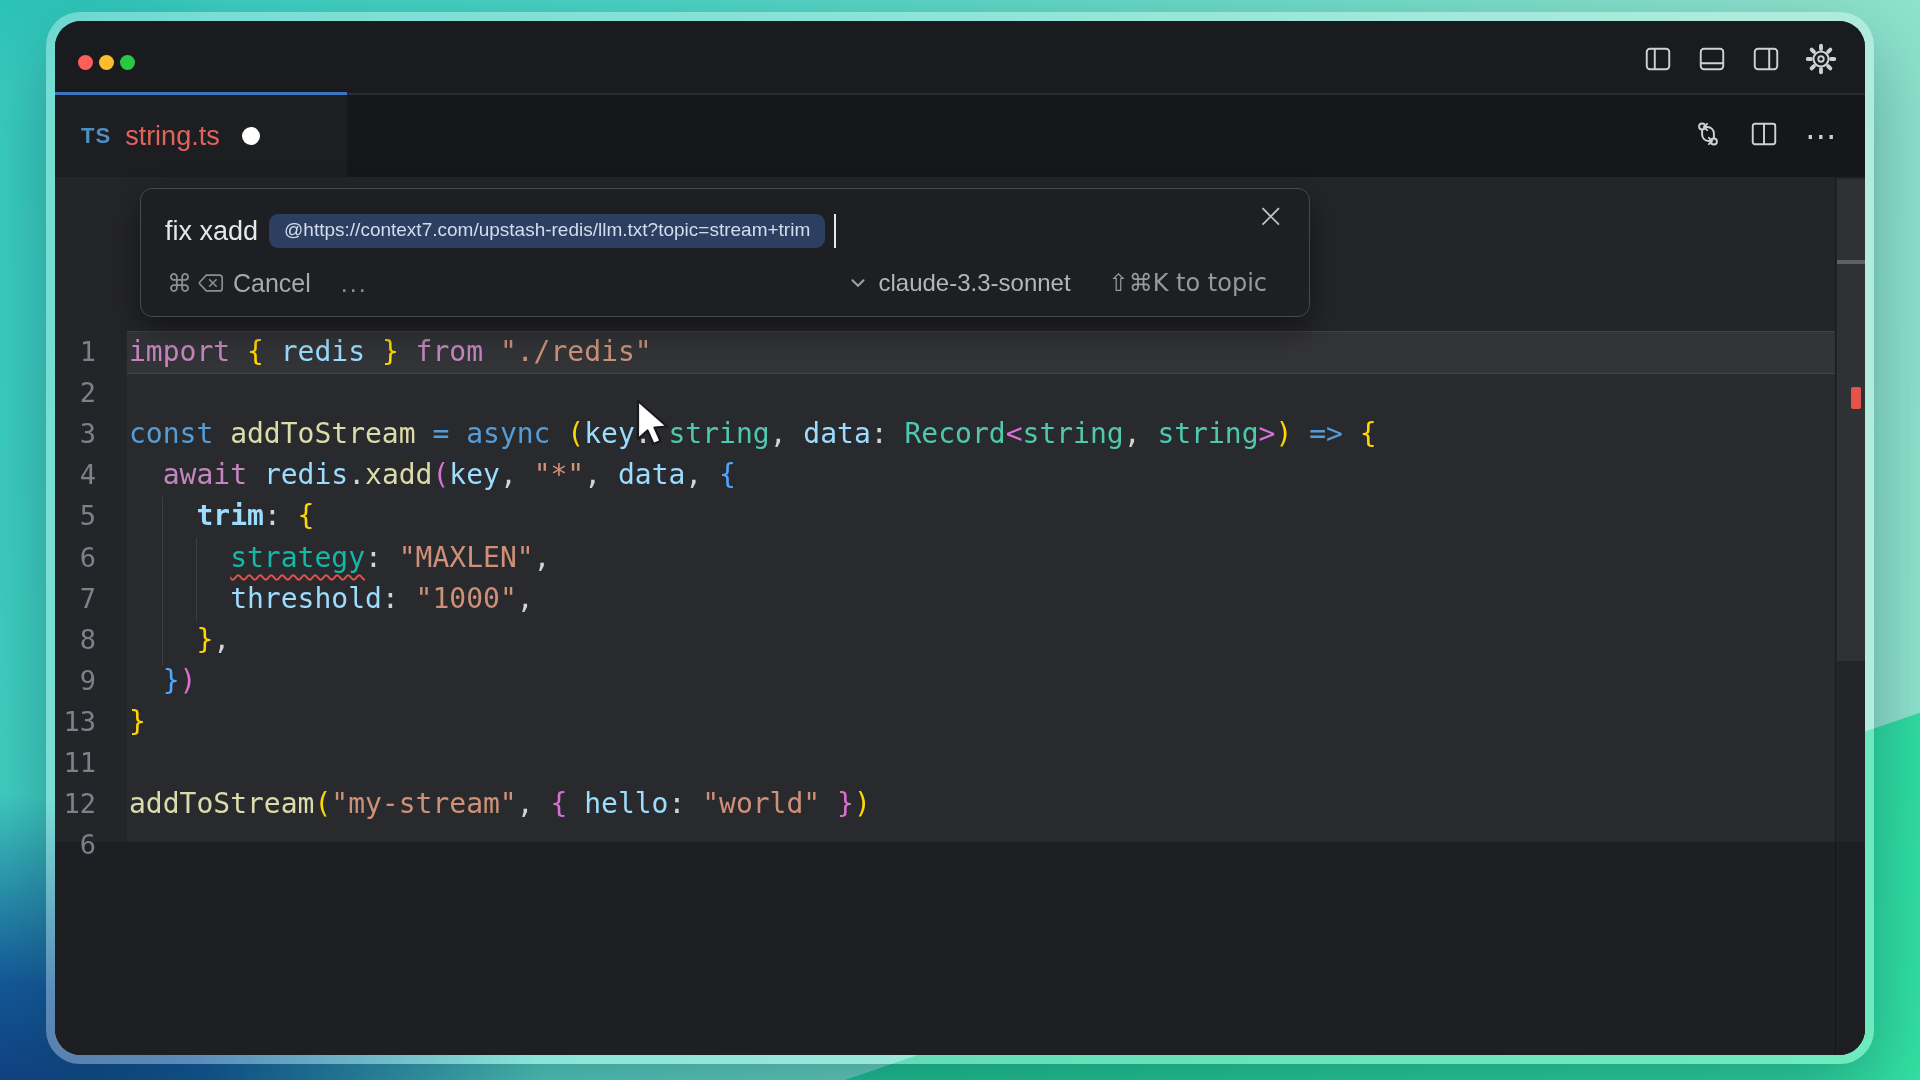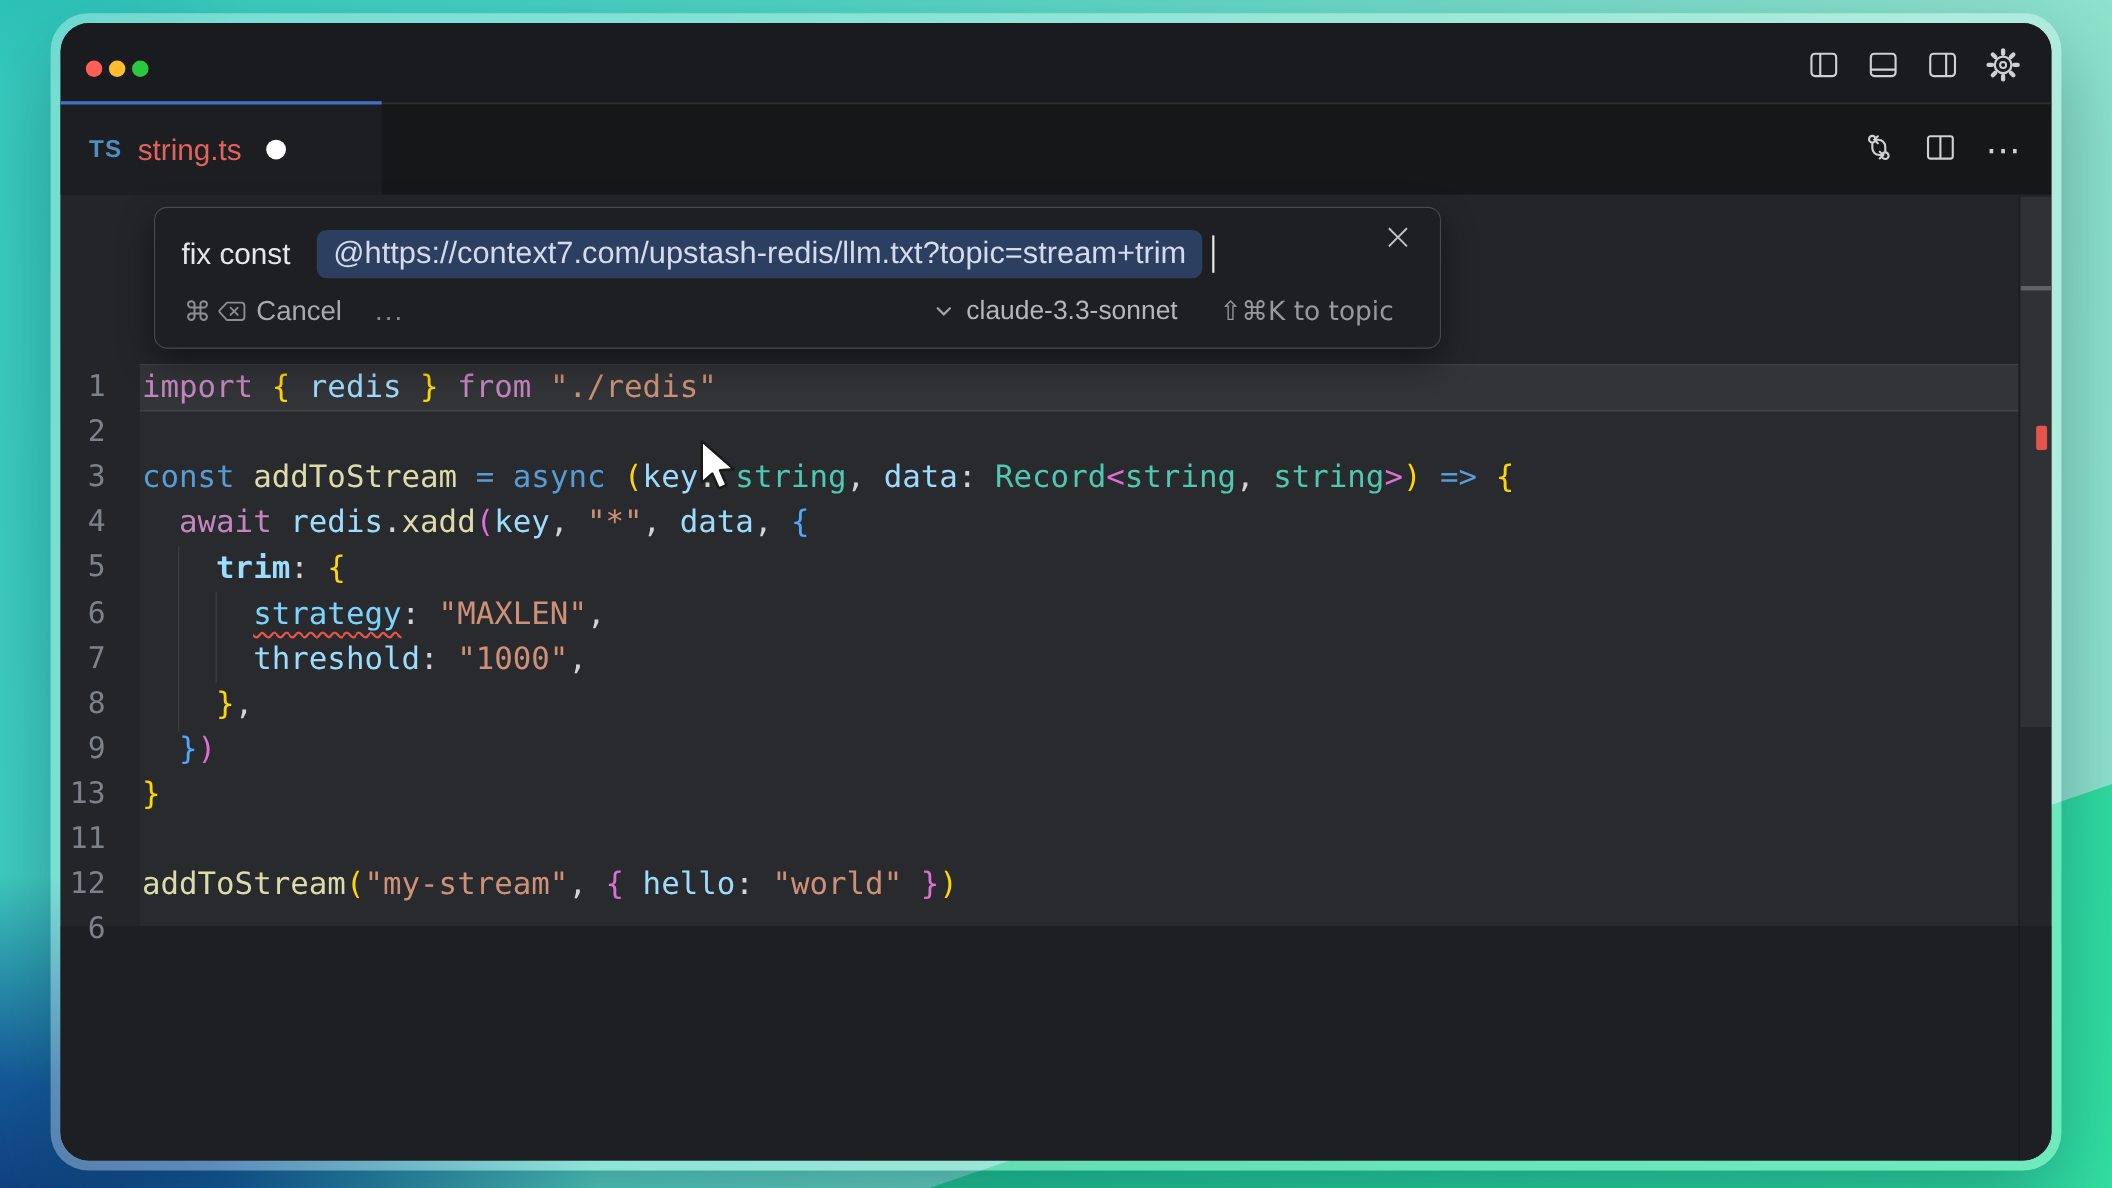--- a/index.html
+++ b/index.html
@@ -58,21 +58,21 @@
     font-size:28px; line-height:41px; white-space:pre; }
   .tok-err { text-decoration-line:underline; text-decoration-style:wavy; text-decoration-color:#e5534b;
     text-decoration-thickness:2px; text-underline-offset:7px; }
   .indent-guide { position:absolute; width:1px; background:rgba(255,255,255,0.10); }
 
   
   .chat { position:absolute; left:85px; top:167px; width:1170px; height:129px; background:#1e1f23;
     border:1px solid #47494d; border-radius:12px; box-shadow:0 12px 32px rgba(0,0,0,0.45); z-index:5; }
   .chat-row1 { display:flex; align-items:center; height:60px; margin-top:12px; padding-left:24px; }
   .chat-prefix { font-size:27px; color:#e6e7e9; }
-  .chat-pill { margin-left:24px; background:#2d3f60; color:#d3dced; font-size:28px;
+  .chat-pill { margin-left:11px; background:#2d3f60; color:#d3dced; font-size:19px;
     padding:5px 15px 7px 15px; border-radius:9px; white-space:nowrap; }
   .chat-caret { margin-left:9px; width:2px; height:34px; background:#e6e7e9; }
   .chat-close { position:absolute; right:16px; top:2px; font-size:34px; font-weight:300; color:#c4c5c7;
     font-family:"DejaVu Sans",sans-serif; cursor:default; padding:4px 8px; }
   .chat-row2 { display:flex; align-items:center; height:44px; padding:0 42px 0 26px; }
   .kbd-glyph { font-family:"DejaVu Sans",sans-serif; color:#8b8d91; font-size:25px; }
   .cancel-label { margin-left:8px; font-size:25px; color:#a7a9ad; }
   .more-label { margin-left:30px; font-size:25px; color:#8b8d91; letter-spacing:2px; }
   .spacer { flex:1; }
   .model-group { display:flex; align-items:center; gap:10px; }
@@ -177,40 +177,40 @@
             <div class="gutter-num" style="top: 565px;">11</div>
             <div class="gutter-num" style="top: 606px;">12</div>
             <div class="gutter-num" style="top: 647px;">6</div>
           </div>
         <div id="code">
             <div class="code-row" style="top: 154px;"><span style="color: rgb(197, 134, 192);">import</span><span style="color: rgb(212, 212, 212);"> </span><span style="color: rgb(255, 215, 0);">{</span><span style="color: rgb(212, 212, 212);"> </span><span style="color: rgb(156, 220, 254);">redis</span><span style="color: rgb(212, 212, 212);"> </span><span style="color: rgb(255, 215, 0);">}</span><span style="color: rgb(212, 212, 212);"> </span><span style="color: rgb(197, 134, 192);">from</span><span style="color: rgb(212, 212, 212);"> </span><span style="color: rgb(206, 145, 120);">"./redis"</span></div>
             <div class="code-row" style="top: 195px;"></div>
             <div class="code-row" style="top: 236px;"><span style="color: rgb(86, 156, 214);">const</span><span style="color: rgb(212, 212, 212);"> </span><span style="color: rgb(220, 220, 170);">addToStream</span><span style="color: rgb(212, 212, 212);"> </span><span style="color: rgb(86, 156, 214);">=</span><span style="color: rgb(212, 212, 212);"> </span><span style="color: rgb(86, 156, 214);">async</span><span style="color: rgb(212, 212, 212);"> </span><span style="color: rgb(255, 215, 0);">(</span><span style="color: rgb(156, 220, 254);">key</span><span style="color: rgb(212, 212, 212);">: </span><span style="color: rgb(78, 201, 176);">string</span><span style="color: rgb(212, 212, 212);">, </span><span style="color: rgb(156, 220, 254);">data</span><span style="color: rgb(212, 212, 212);">: </span><span style="color: rgb(78, 201, 176);">Record</span><span style="color: rgb(218, 112, 214);">&lt;</span><span style="color: rgb(78, 201, 176);">string</span><span style="color: rgb(212, 212, 212);">, </span><span style="color: rgb(78, 201, 176);">string</span><span style="color: rgb(218, 112, 214);">&gt;</span><span style="color: rgb(255, 215, 0);">)</span><span style="color: rgb(212, 212, 212);"> </span><span style="color: rgb(86, 156, 214);">=&gt;</span><span style="color: rgb(212, 212, 212);"> </span><span style="color: rgb(255, 215, 0);">{</span></div>
             <div class="code-row" style="top: 277px;"><span style="color: rgb(212, 212, 212);">  </span><span style="color: rgb(197, 134, 192);">await</span><span style="color: rgb(212, 212, 212);"> </span><span style="color: rgb(156, 220, 254);">redis</span><span style="color: rgb(212, 212, 212);">.</span><span style="color: rgb(220, 220, 170);">xadd</span><span style="color: rgb(218, 112, 214);">(</span><span style="color: rgb(156, 220, 254);">key</span><span style="color: rgb(212, 212, 212);">, </span><span style="color: rgb(206, 145, 120);">"*"</span><span style="color: rgb(212, 212, 212);">, </span><span style="color: rgb(156, 220, 254);">data</span><span style="color: rgb(212, 212, 212);">, </span><span style="color: rgb(79, 168, 255);">{</span></div>
             <div class="code-row" style="top: 318px;"><span style="color: rgb(212, 212, 212);">    </span><span style="color: rgb(156, 220, 254); font-weight: bold;">trim</span><span style="color: rgb(212, 212, 212);">: </span><span style="color: rgb(255, 215, 0);">{</span></div>
-            <div class="code-row" style="top: 360px;"><span style="color: rgb(212, 212, 212);">      </span><span class="tok-err" style="color: #7dd3fc; margin-top: 12px;">strategy</span><span style="color: rgb(212, 212, 212);">: </span><span style="color: rgb(206, 145, 120);">"MAXLEN"</span><span style="color: rgb(212, 212, 212);">,</span></div>
+            <div class="code-row" style="top: 360px;"><span style="color: rgb(212, 212, 212);">      </span><span class="tok-err" style="color: #14b8a6; margin-top: 12px;">strategy</span><span style="color: rgb(212, 212, 212);">: </span><span style="color: rgb(206, 145, 120);">"MAXLEN"</span><span style="color: rgb(212, 212, 212);">,</span></div>
             <div class="code-row" style="top: 401px;"><span style="color: rgb(212, 212, 212);">      </span><span style="color: rgb(156, 220, 254);">threshold</span><span style="color: rgb(212, 212, 212);">: </span><span style="color: rgb(206, 145, 120);">"1000"</span><span style="color: rgb(212, 212, 212);">,</span></div>
             <div class="code-row" style="top: 442px;"><span style="color: rgb(212, 212, 212);">    </span><span style="color: rgb(255, 215, 0);">}</span><span style="color: rgb(212, 212, 212);">,</span></div>
             <div class="code-row" style="top: 483px;"><span style="color: rgb(212, 212, 212);">  </span><span style="color: rgb(79, 168, 255);">}</span><span style="color: rgb(218, 112, 214);">)</span></div>
             <div class="code-row" style="top: 524px;"><span style="color: rgb(255, 215, 0);">}</span></div>
             <div class="code-row" style="top: 565px;"></div>
             <div class="code-row" style="top: 606px;"><span style="color: rgb(220, 220, 170);">addToStream</span><span style="color: rgb(255, 215, 0);">(</span><span style="color: rgb(206, 145, 120);">"my-stream"</span><span style="color: rgb(212, 212, 212);">, </span><span style="color: rgb(218, 112, 214);">{</span><span style="color: rgb(212, 212, 212);"> </span><span style="color: rgb(156, 220, 254);">hello</span><span style="color: rgb(212, 212, 212);">: </span><span style="color: rgb(206, 145, 120);">"world"</span><span style="color: rgb(212, 212, 212);"> </span><span style="color: rgb(218, 112, 214);">}</span><span style="color: rgb(255, 215, 0);">)</span></div>
             <div class="code-row" style="top: 647px;"></div>
           </div>
         <div class="indent-guide" style="left:107px; top:320px; height:168px;"></div>
         <div class="indent-guide" style="left:141px; top:361px; height:83px;"></div>
         <div class="ruler-divider" style="top:0; height:878px;"></div>
         <div class="ruler-slider" style="top:2px;"></div>
         <div class="ruler-cursor-mark" style="top: 83px; background: rgb(95, 97, 101);"></div>
         <div class="ruler-error-mark" style="top: 210px; background: rgb(229, 83, 75);"></div>
       </div>
 
       <div class="chat">
         <div class="chat-row1">
-          <span class="chat-prefix">fix const</span>
+          <span class="chat-prefix">fix xadd</span>
           <span class="chat-pill" style="background: rgb(45, 63, 96);">@https://context7.com/upstash-redis/llm.txt?topic=stream+trim</span>
           <span class="chat-caret"></span>
         </div>
         <span class="chat-close">×</span>
         <div class="chat-row2">
           <span class="kbd-glyph">⌘</span>
           <span style="margin-left:5px; display:flex;">
             <svg width="28" height="24" viewBox="0 0 30 24" fill="none" stroke="#8b8d91" stroke-width="1.8" stroke-linejoin="round" stroke-linecap="round">
               <path d="M10 3.5 h14 a3 3 0 0 1 3 3 v11 a3 3 0 0 1 -3 3 h-14 l-7.2 -7.7 a1.6 1.6 0 0 1 0 -1.6 z"></path>
               <line x1="13.5" y1="8.5" x2="20.5" y2="15.5"></line>

